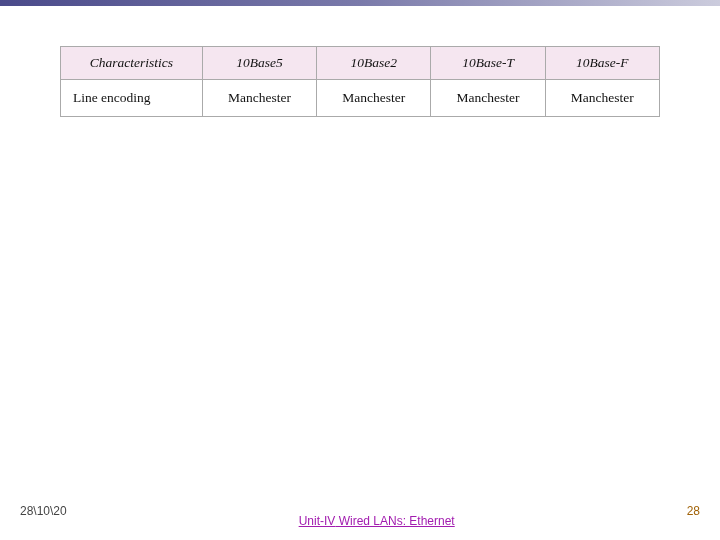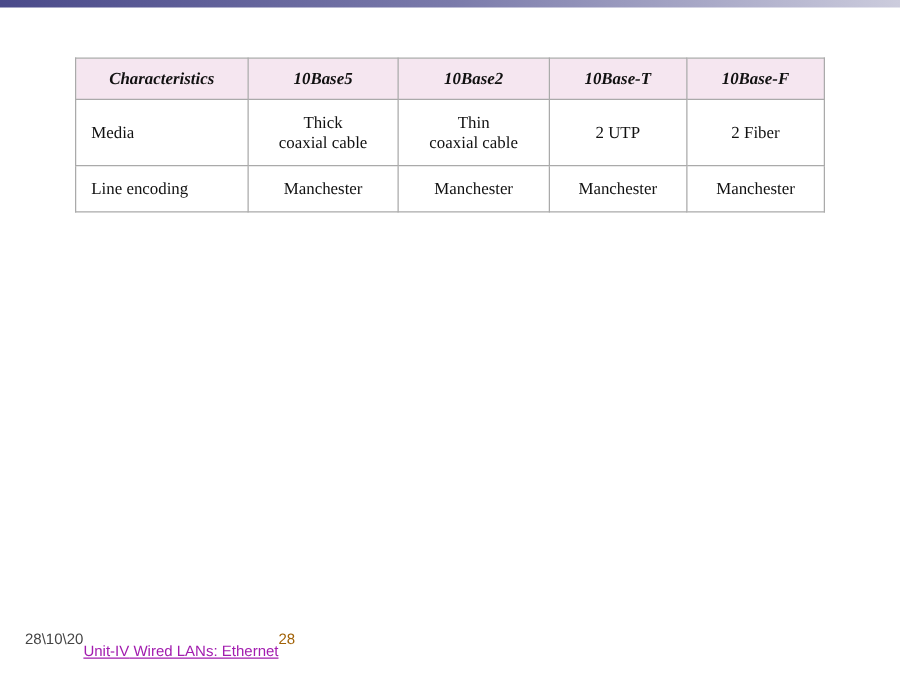--- a/index.html
+++ b/index.html
@@ -46,21 +46,21 @@
 
     table thead tr {
       background-color: #f5e6f0;
     }
 
     table thead th {
       border: 1px solid #aaa;
       padding: 8px 10px;
       text-align: center;
       font-style: italic;
-      font-weight: bold;
+      font-weight: normal;
       color: #111;
     }
 
     table thead th:first-child {
       text-align: center;
     }
 
     table tbody tr {
       background-color: #ffffff;
     }
@@ -77,20 +77,21 @@
       text-align: left;
       padding-left: 12px;
     }
 
     .footer {
       position: absolute;
       bottom: 12px;
       left: 0;
       right: 0;
       display: flex;
+      justify-content: space-between;
       align-items: center;
       padding: 0 20px;
       font-size: 12px;
       color: #333;
       font-family: Arial, sans-serif;
     }
 
     .footer-center {
       color: #a21caf;
       text-decoration: underline;
@@ -118,27 +119,20 @@
       <tr>
         <th>Characteristics</th>
         <th>10Base5</th>
         <th>10Base2</th>
         <th>10Base-T</th>
         <th>10Base-F</th>
       </tr>
     </thead>
     <tbody>
       <tr>
-        <td>Media</td>
-        <td>Thick<br>coaxial cable</td>
-        <td>Thin<br>coaxial cable</td>
-        <td>2 UTP</td>
-        <td>2 Fiber</td>
-      </tr>
-      <tr>
         <td>Line encoding</td>
         <td>Manchester</td>
         <td>Manchester</td>
         <td>Manchester</td>
         <td>Manchester</td>
       </tr>
     </tbody>
   </table>
 
 </div>

